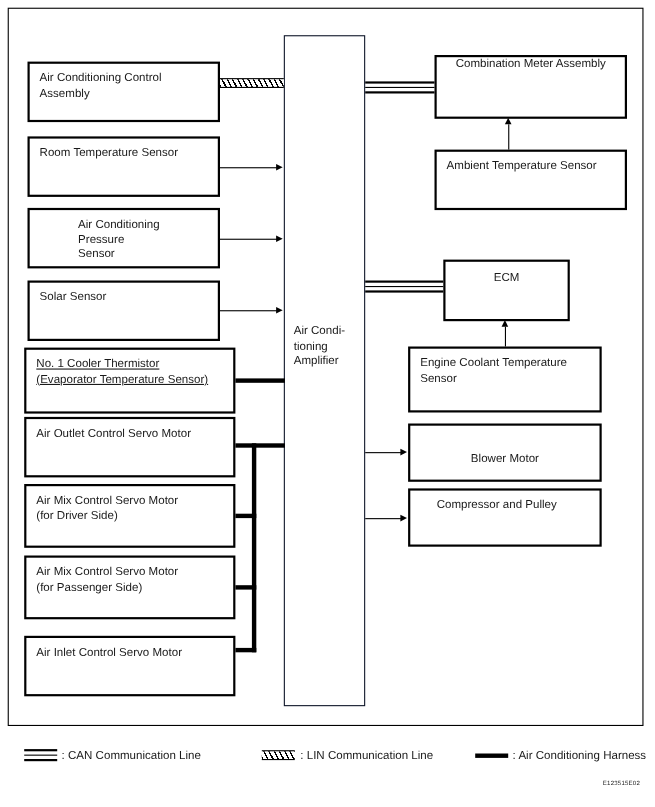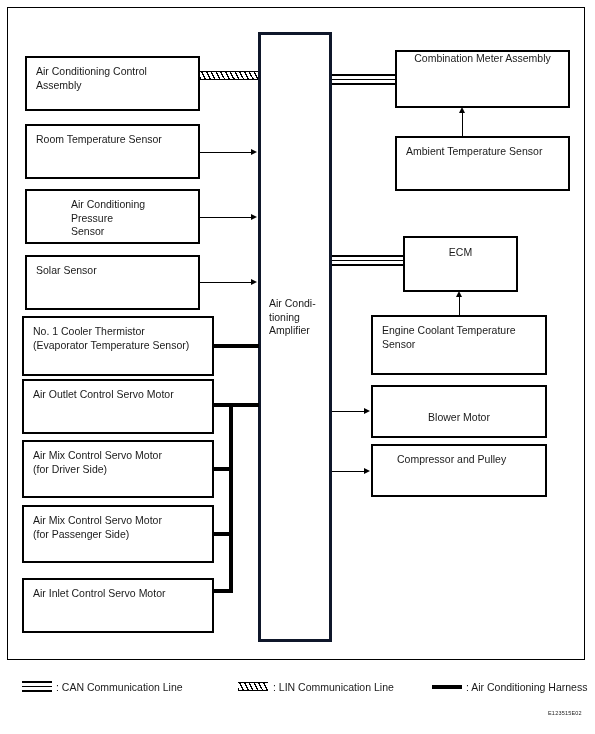--- a/index.html
+++ b/index.html
@@ -39,21 +39,21 @@
     padding: 7px 9px 0 9px;
     white-space: pre-line;
   }
   .box.center-txt {
     text-align: center;
     padding-left: 4px;
     padding-right: 4px;
   }
   .amp {
     position: absolute;
-    border: 3px solid #0f172a;
+    border: 1px solid #0f172a;
     box-sizing: border-box;
     background: #ffffff;
     font-size: 10.5px;
     line-height: 13.5px;
     color: #1a1a1a;
     white-space: pre-line;
     padding-left: 24px;
   }
   .amp-label {
     position: absolute;
@@ -183,21 +183,21 @@
   <div class="box" style="left:25px; top:56px; width:175px; height:55px;">Air Conditioning Control
 Assembly</div>
 
   <div class="box" style="left:25px; top:124px; width:175px; height:55px;">Room Temperature Sensor</div>
 
   <div class="box" style="left:25px; top:189px; width:175px; height:55px;padding-left:44px;">Air Conditioning Pressure
 Sensor</div>
 
   <div class="box" style="left:25px; top:255px; width:175px; height:55px;">Solar Sensor</div>
 
-  <div class="box" style="left:22px; top:316px; width:192px; height:60px;">No. 1 Cooler Thermistor
+  <div class="box" style="left:22px; top:316px; width:192px; height:60px;text-decoration:underline;">No. 1 Cooler Thermistor
 (Evaporator Temperature Sensor)</div>
 
   <div class="box" style="left:22px; top:379px; width:192px; height:55px;">Air Outlet Control Servo Motor</div>
 
   <div class="box" style="left:22px; top:440px; width:192px; height:58px;">Air Mix Control Servo Motor
 (for Driver Side)</div>
 
   <div class="box" style="left:22px; top:505px; width:192px; height:58px;">Air Mix Control Servo Motor
 (for Passenger Side)</div>
 

